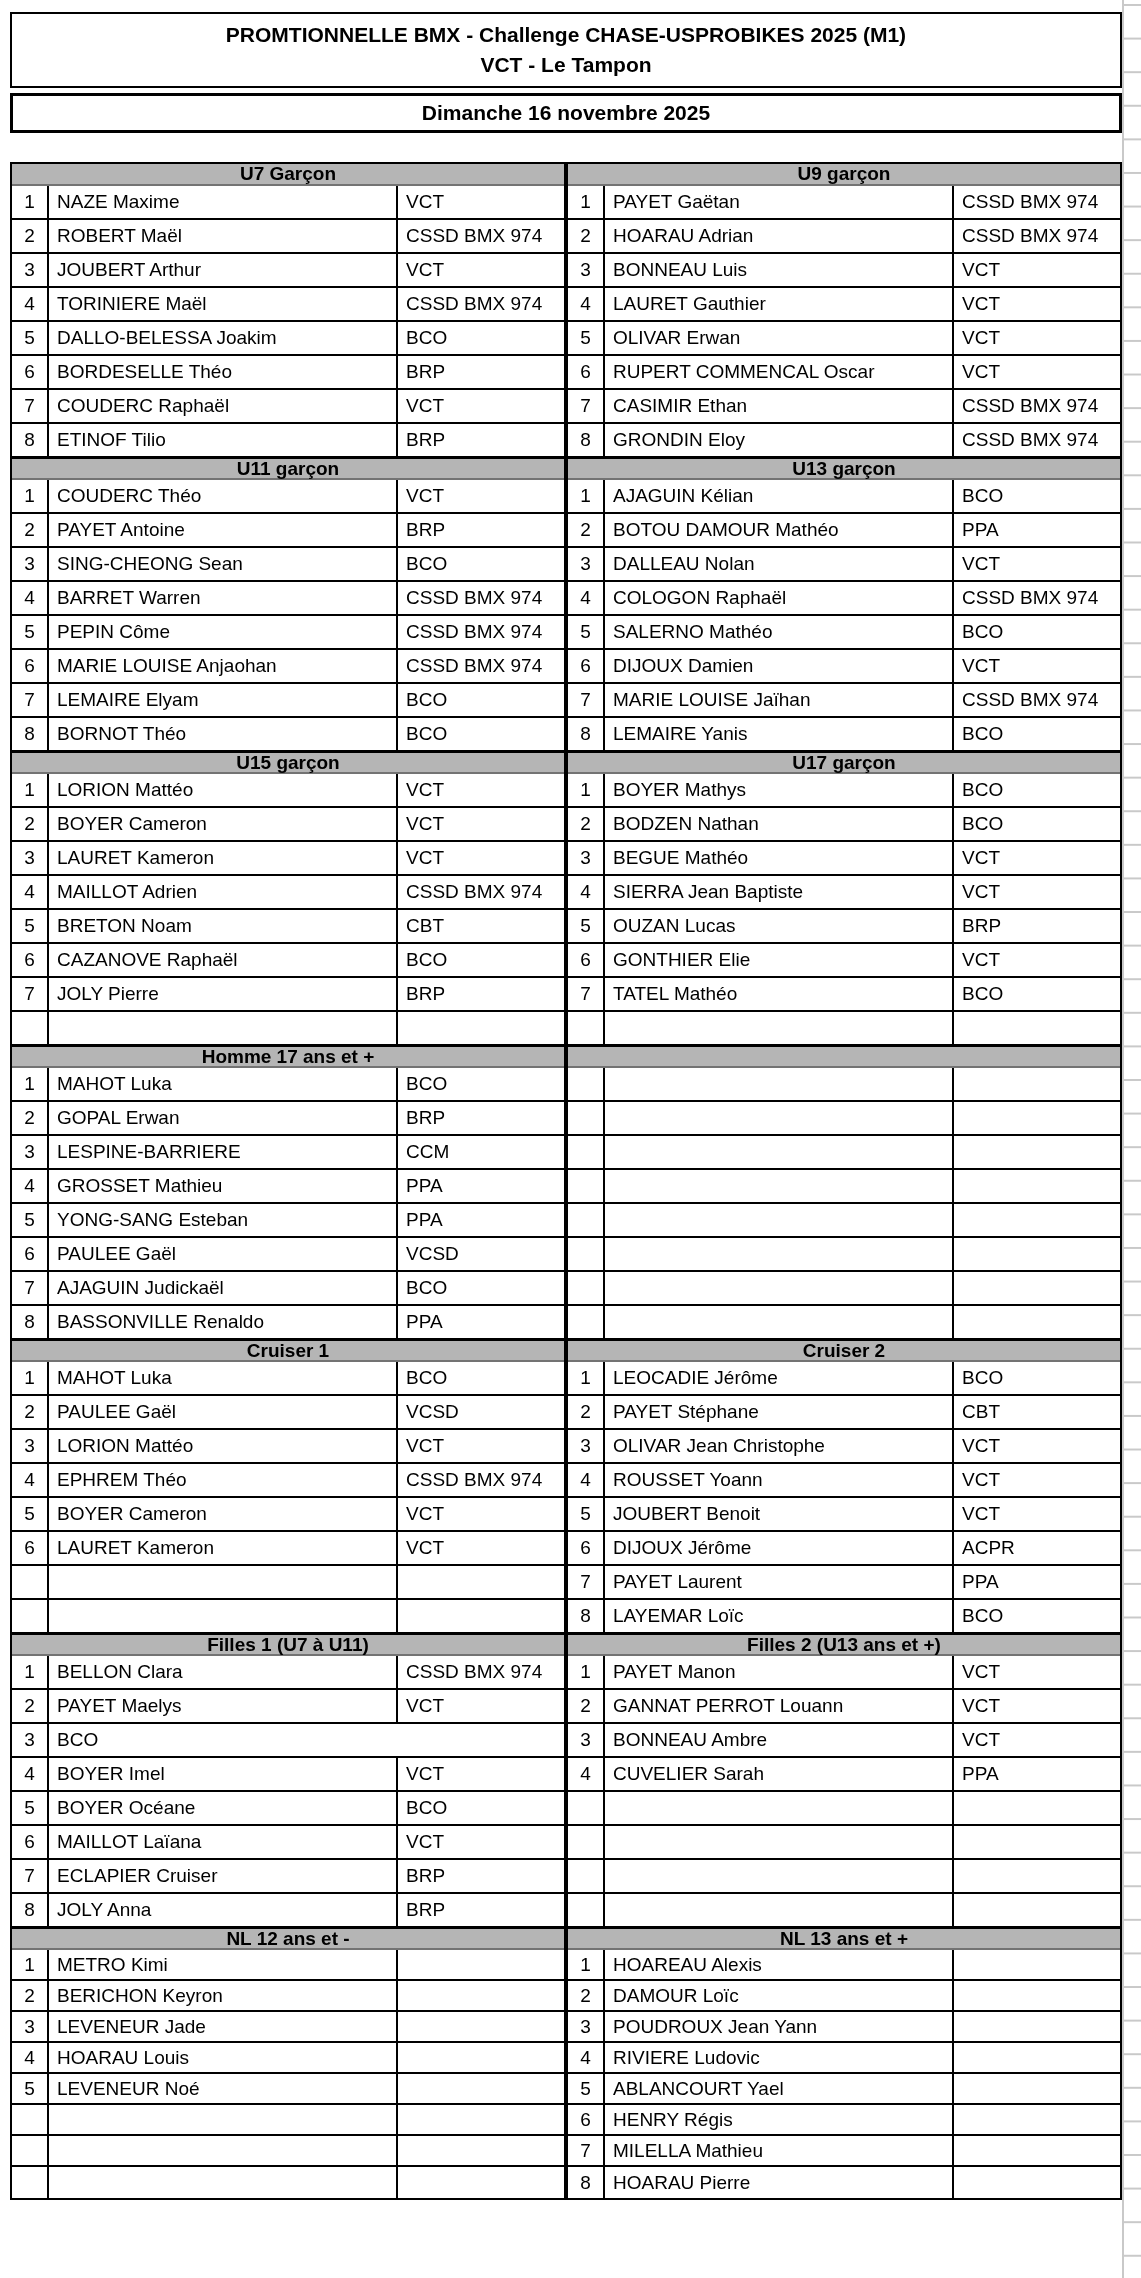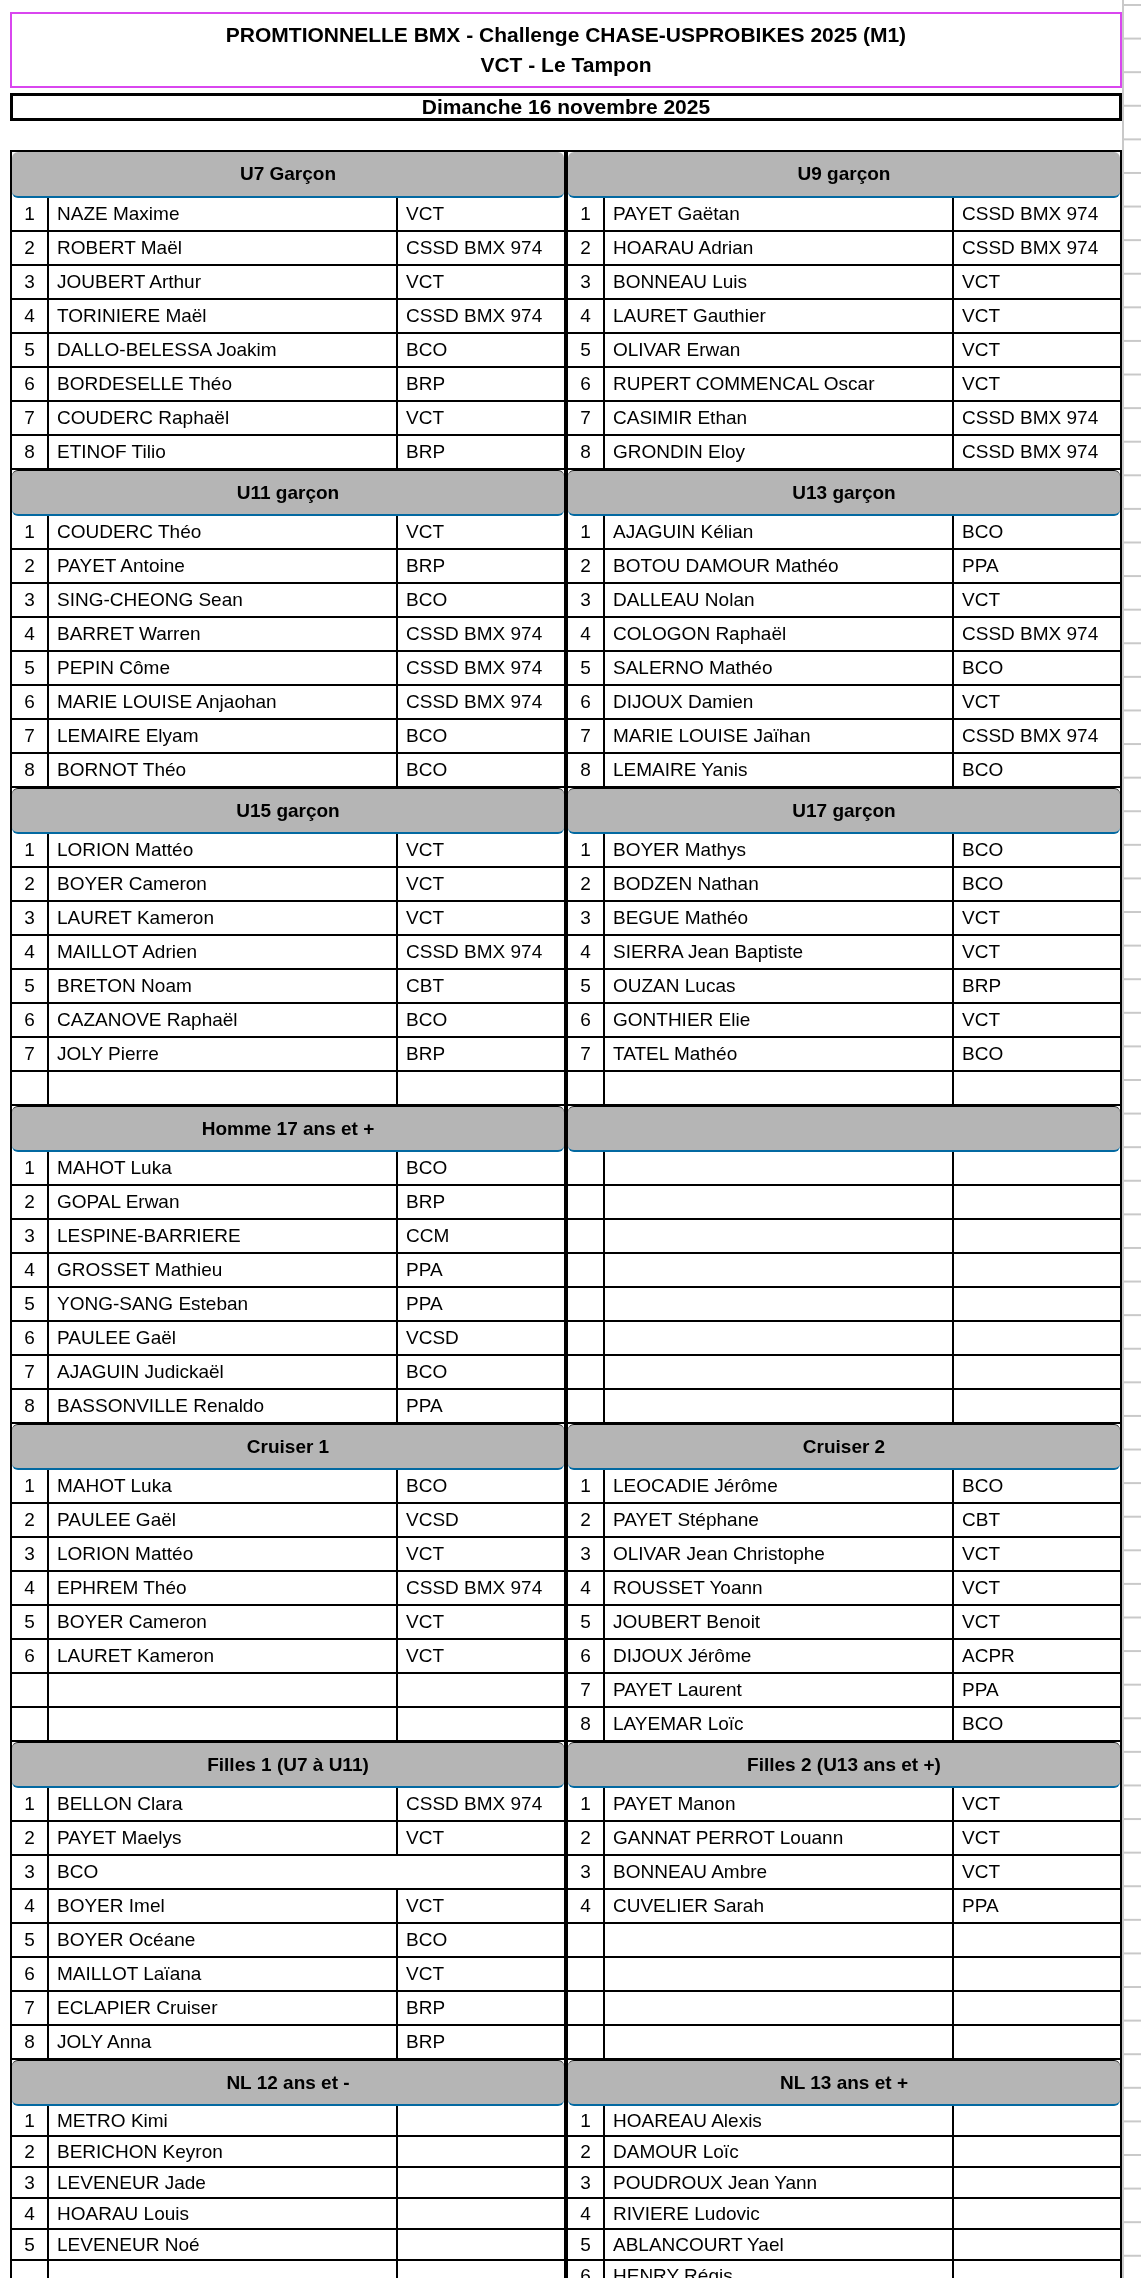--- a/index.html
+++ b/index.html
@@ -15,42 +15,42 @@
     position: absolute; top: 0; left: 1122px; width: 19px; height: 100%;
     border-left: 2px solid #c9c9c9;
     background-image: linear-gradient(#c9c9c9 0 2px, transparent 2px 100%);
     background-size: 100% 33.6px;
     background-position: 0 4px;
   }
   .content { width: 1112px; margin-left: 10px; position: relative; }
 
   .title-box {
     margin-top: 12px; height: 76px;
-    border: 2px solid #d946ef;
+    border: 2px solid #000000;
     display: flex; flex-direction: column; justify-content: center; align-items: center;
     gap: 5px;
   }
   .title-line { font-weight: bold; font-size: 21px; line-height: 1.15; }
 
   .date-box {
-    margin-top: 5px; height: 28px;
+    margin-top: 5px; height: 40px;
     border: 3px solid #000;
     display: flex; justify-content: center; align-items: center;
   }
   .date-text { font-weight: bold; font-size: 21px; }
 
   .table-wrap { margin-top: 29px; display: flex; }
   .half { width: 556px; border: 2px solid #000; }
   .half + .half { margin-left: 0; }
 
   .sec-header {
-    height: 46px; background: #b5b5b5;
-    border-bottom: 2px solid #0369a1;
+    height: 22px; background: #b5b5b5;
+    border-bottom: 2px solid #737373;
     font-weight: bold; font-size: 19px;
-    display: flex; justify-content: center; align-items: center; border-radius: 6px;
+    display: flex; justify-content: center; align-items: center;
   }
   .section:not(:first-child) .sec-header { border-top: 1px solid #000; }
 
   .row { display: flex; height: 34px; border-bottom: 2px solid #000; }
   .last-section .row { height: 31px; }
   .last-section .row:last-child { border-bottom: none; }
   .cell { display: flex; align-items: center; font-size: 19px; overflow: hidden; white-space: nowrap; }
   .cell.rank { width: 37px; justify-content: center; border-right: 2px solid #000; }
   .cell.name { flex: 1; padding-left: 8px; border-right: 2px solid #000; }
   .cell.club { width: 166px; padding-left: 8px; }

